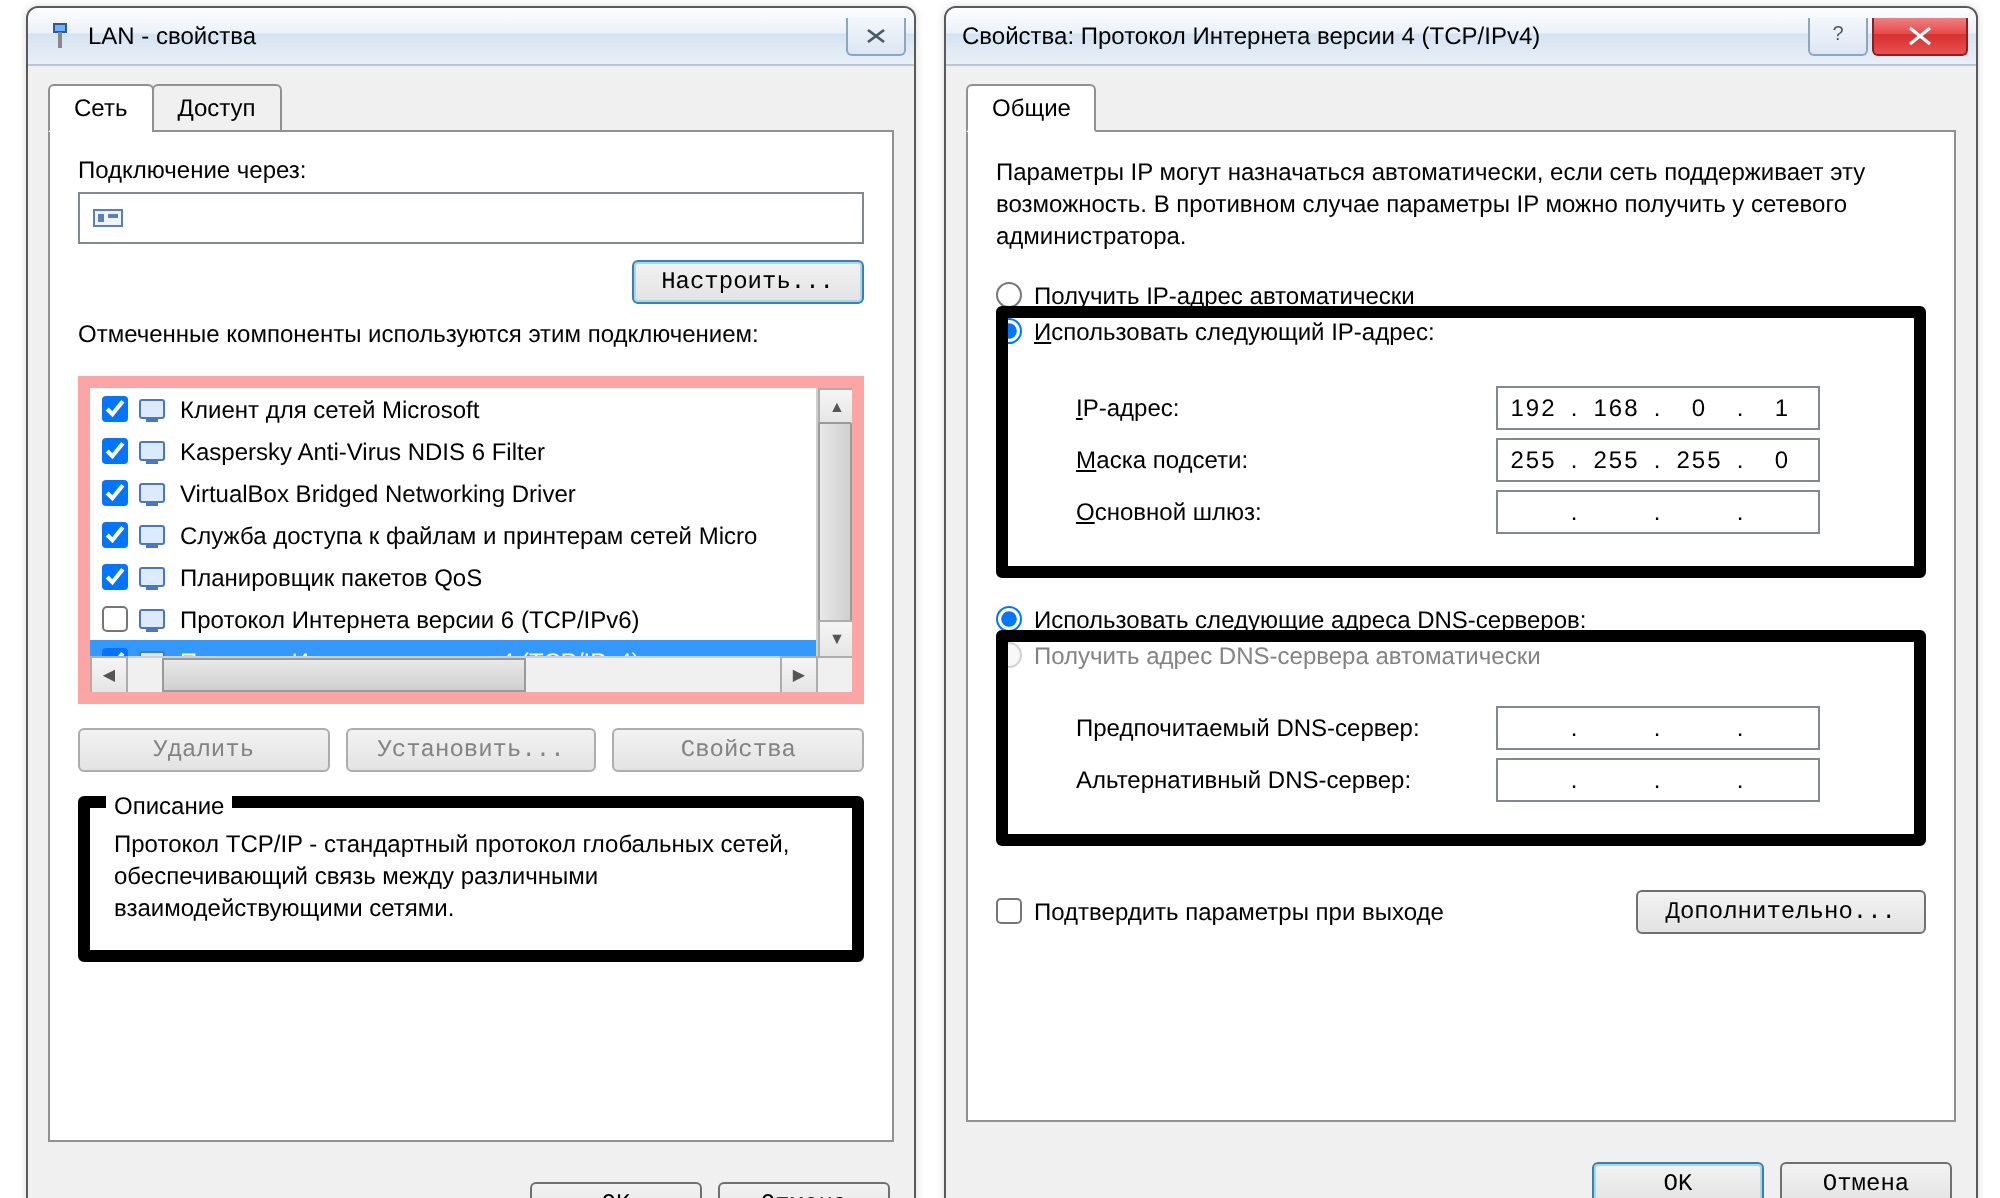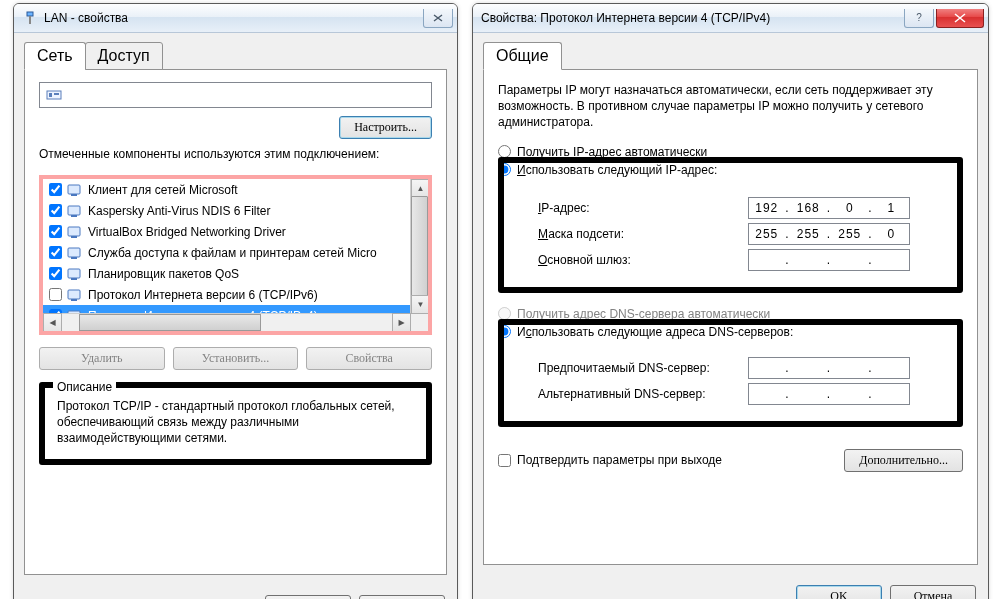--- a/index.html
+++ b/index.html
@@ -7,31 +7,31 @@
 .window{position:absolute;background:#f0f0f0;border:1px solid #5a5a5a;border-radius:6px 6px 0 0;box-shadow:0 0 4px rgba(0,0,0,0.15)}
 .titlebar{height:28px;background:linear-gradient(to bottom,#fdfeff 0%,#eaf1f8 45%,#d5e3f1 46%,#e8f0f8 100%);border-radius:5px 5px 0 0;display:flex;align-items:center;padding:0 4px 0 8px;border-bottom:1px solid #b8c7d8}
 .titlebar .title{flex:1;font-size:12px;color:#000}
 .titlebar .icon-slot{width:16px;height:16px;margin-right:6px;display:flex;align-items:center;justify-content:center}
 .win-btns{display:flex;gap:2px}
 .win-btn{width:28px;height:18px;border-radius:0 0 3px 3px;background:linear-gradient(to bottom,#f3f7fb,#dce6f2);border:1px solid #8aa6c1;border-top:none;display:flex;align-items:center;justify-content:center;font-size:10px;color:#4a5a6a}
 .win-btn.help{width:28px}
 .win-btn.close-red{background:linear-gradient(to bottom,#f08080 0%,#e74848 45%,#d83030 46%,#e85050 100%);border-color:#8a2020;color:#fff;font-weight:bold;width:46px}
 .client{background:#f0f0f0;padding:8px 10px 10px 10px}
 .tabstrip{display:flex;position:relative;top:1px;z-index:2}
-.tab{padding:4px 12px;border:1px solid #919191;background:#f0f0f0;border-radius:3px 3px 0 0;margin-right:-1px;font-size:16px}
+.tab{padding:4px 12px;border:1px solid #919191;background:#f0f0f0;border-radius:3px 3px 0 0;margin-right:-1px;font-size:12px}
 .tab.active{background:#fff;border-bottom-color:#fff}
 .tabpanel{border:1px solid #919191;background:#fff;padding:12px 14px;min-height:480px;position:relative}
 .lbl{font-size:12px;margin-bottom:4px}
 .box{border:1px solid #828790;background:#fff;padding:4px 6px;display:flex;align-items:center}
 .net-icon{width:16px;height:16px;margin-right:6px;display:inline-block}
-.btn{background:linear-gradient(to bottom,#f2f2f2,#e3e3e3);border:1px solid #707070;border-radius:3px;padding:3px 14px;font-size:12px;font-family:Liberation Serif, serif;min-width:70px}
+.btn{background:linear-gradient(to bottom,#f2f2f2,#e3e3e3);border:1px solid #707070;border-radius:3px;padding:3px 14px;font-size:12px;font-family:Liberation Mono, monospace;min-width:70px}
 .btn:disabled{color:#838383;border-color:#adadad}
 .btn.default{border-color:#3c7fb1;box-shadow:0 0 0 1px #a8d8eb inset}
 .row-right{display:flex;justify-content:flex-end;margin-top:8px}
-.list{border:4px solid #fca5a5;background:#fff;height:152px;overflow:hidden;position:relative;margin-top:14px}
+.list{border:6px solid #fca5a5;background:#fff;height:152px;overflow:hidden;position:relative;margin-top:14px}
 .list-inner{height:100%;overflow:hidden}
 .list-item{display:flex;align-items:center;padding:1px 4px;height:19px}
 .list-item input[type=checkbox]{margin:0 4px 0 2px}
 .list-item.sel{background:#3399ff;color:#fff}
 .scroll-v{position:absolute;right:0;top:0;bottom:17px;width:17px;background:#f0f0f0;border-left:1px solid #cfcfcf}
 .scroll-h{position:absolute;left:0;right:17px;bottom:0;height:17px;background:#f0f0f0;border-top:1px solid #cfcfcf;display:flex;align-items:center}
 .scroll-corner{position:absolute;right:0;bottom:0;width:17px;height:17px;background:#f0f0f0}
 .sbtn{width:17px;height:17px;background:linear-gradient(#f5f5f5,#e5e5e5);border:1px solid #adadad;font-size:8px;display:flex;align-items:center;justify-content:center;color:#555}
 .scroll-v .sbtn{position:absolute;left:0}
 .scroll-v .up{top:0}.scroll-v .down{bottom:0}
@@ -83,20 +83,21 @@
             </svg>
       </div>
     </div>
   </div>
   <div class="client">
     <div class="tabstrip">
       <div class="tab active">Сеть</div>
       <div class="tab">Доступ</div>
     </div>
     <div class="tabpanel">
+      <div class="lbl">Подключение через:</div>
       <div class="box">
         <span class="net-icon">
           <svg width="16" height="16" viewBox="0 0 16 16">
                 <rect x="1" y="4" width="14" height="8" fill="#eef4ff" stroke="#5a7fbb"></rect>
                 <rect x="3" y="6" width="3" height="4" fill="#5a7fbb"></rect>
                 <rect x="8" y="6" width="5" height="2" fill="#5a7fbb"></rect>
               </svg>
         </span>
       </div>
       <div class="row-right">
@@ -270,27 +271,27 @@
               <span class="oct"></span>
                   <span class="dot">.</span>
               <span class="oct"></span>
             </div>
           </div>
         </div>
       </div>
 
       <div style="height:10px"></div>
 
+      <div class="radio-row">
+        <input type="radio" name="dnsmode" checked="" style="">
+        <span>И<u>с</u>пользовать следующие адреса DNS-серверов:</span>
+      </div>
       <div class="radio-row disabled-txt">
         <input type="radio" name="dnsmode" disabled="" style="">
         <span>Получить адрес DNS-сервера автоматически</span>
-      </div>
-      <div class="radio-row">
-        <input type="radio" name="dnsmode" checked="" style="">
-        <span>И<u>с</u>пользовать следующие адреса DNS-серверов:</span>
       </div>
 
       <div class="group" style="margin-top:-24px;padding-top:26px">
         <div class="iprows">
           <div class="iprow">
             <span class="l">Предпочитаемый DNS-сервер:</span>
             <div class="ipbox">
               <span class="oct"></span>
                   <span class="dot">.</span>
                   <span class="oct"></span>

